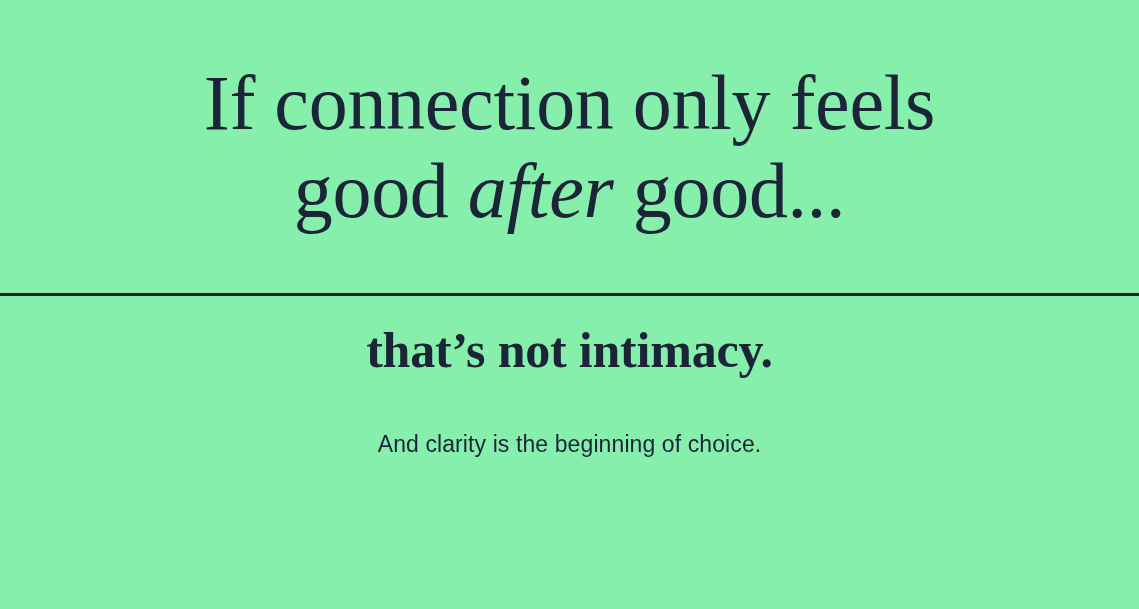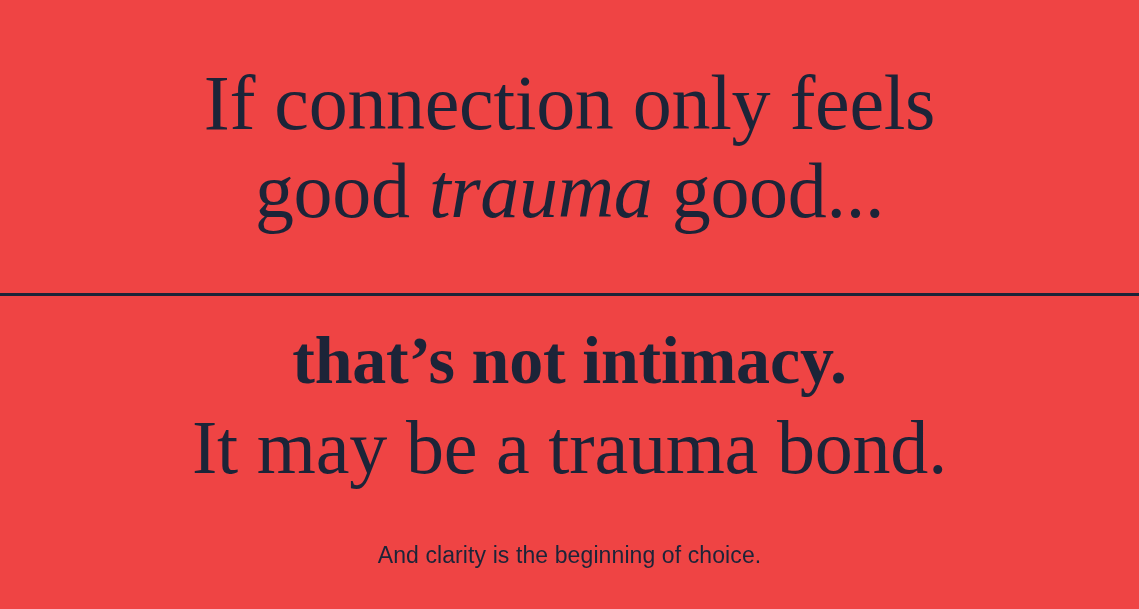--- a/index.html
+++ b/index.html
@@ -11,21 +11,21 @@
     height: 609px;
     background: #f4f2ed;
     font-family: "Liberation Serif", "DejaVu Serif", serif;
     color: #1c2438;
     overflow: hidden;
   }
   .card {
     position: relative;
     width: 1139px;
     height: 609px;
-    background: #ef4444;
+    background: #86efac;
     box-sizing: border-box;
   }
 
   
   .upper {
     position: absolute;
     left: 0;
     top: 0;
     width: 1139px;
     height: 293px;
@@ -66,21 +66,21 @@
     width: 1139px;
     height: 313px;
     display: flex;
     flex-direction: column;
     align-items: center;
     text-align: center;
   }
   .punch-line {
     margin-top: 27px;
     font-family: "Liberation Serif", "DejaVu Serif", serif;
-    font-size: 68px;
+    font-size: 50px;
     font-weight: 700;
     line-height: 1.1;
     letter-spacing: -0.2px;
     color: #1c2438;
     white-space: nowrap;
   }
   .sub-line {
     margin-top: 8px;
     font-family: "Liberation Serif", "DejaVu Serif", serif;
     font-size: 76px;
@@ -101,24 +101,23 @@
     white-space: nowrap;
   }
 </style>
 </head>
 <body>
 
 <div class="card">
 
   <div class="upper">
     <div class="headline-line">If connection only feels</div>
-    <div class="headline-line"><span>good </span><span class="em">trauma</span><span> good...</span></div>
+    <div class="headline-line"><span>good </span><span class="em">after</span><span> good...</span></div>
   </div>
 
   <div class="divider"></div>
 
   <div class="lower">
     <div class="punch-line">that’s not intimacy.</div>
-    <div class="sub-line">It may be a trauma bond.</div>
     <div class="caption">And clarity is the beginning of choice.</div>
   </div>
 
 </div>
 
 </body></html>

